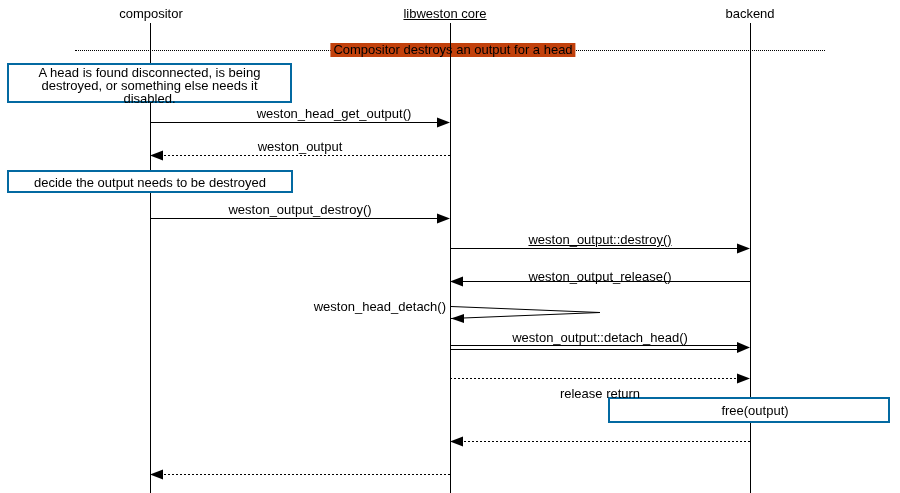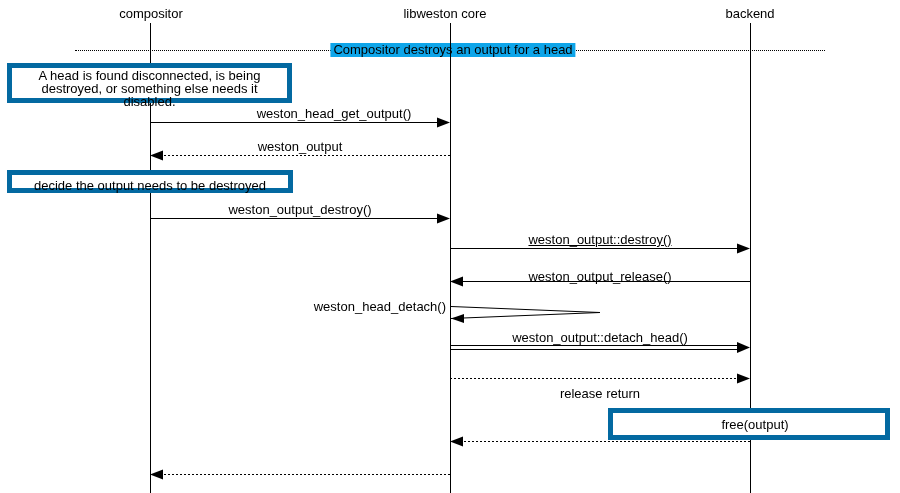--- a/index.html
+++ b/index.html
@@ -15,25 +15,25 @@
     position:absolute;top:6px;height:15px;line-height:15px;
     font-size:13px;white-space:nowrap;transform:translateX(-50%);
   }
   .divider-line{
     position:absolute;top:50px;left:75px;width:750px;height:0;
     border-top:1px dotted #000;
   }
   .divider-label{
     position:absolute;top:43px;left:453px;transform:translateX(-50%);
     font-size:13px;line-height:14px;white-space:nowrap;
-    background:#0ea5e9;padding:0 3px;
+    background:#c2410c;padding:0 3px;
   }
   .diagram-svg{position:absolute;left:0;top:0;pointer-events:none;}
   .note-box{
-    position:absolute;background:#ffffff;border:5px solid #0369a1;
+    position:absolute;background:#ffffff;border:2px solid #0369a1;
     box-sizing:border-box;font-size:13px;text-align:center;
   }
   .note-line{line-height:13px;white-space:nowrap;}
   .msg-label{
     position:absolute;font-size:13px;line-height:14px;
     white-space:nowrap;transform:translateX(-50%);
   }
   .msg-label-right{
     position:absolute;font-size:13px;line-height:14px;
     white-space:nowrap;transform:translateX(-100%);
@@ -80,32 +80,32 @@
     <polygon points="750,378.5 737,373.5 737,383.5" fill="#000"></polygon>
 
     <line x1="750" y1="441.5" x2="463" y2="441.5" stroke="#000" stroke-width="1" stroke-dasharray="2,2"></line>
     <polygon points="450,441.5 463,436.5 463,446.5" fill="#000"></polygon>
 
     <line x1="450" y1="474.5" x2="163" y2="474.5" stroke="#000" stroke-width="1" stroke-dasharray="2,2"></line>
     <polygon points="150,474.5 163,469.5 163,479.5" fill="#000"></polygon>
   </svg>
 
   <div class="actor-label" style="left:151px;">compositor</div>
-  <div class="actor-label" style="left:445px;">libweston core</div>
+  <div class="actor-label" style="left:445px;text-decoration:underline;">libweston core</div>
   <div class="actor-label" style="left:750px;">backend</div>
 
   <div class="note-box" style="left:7px;top:63px;width:285px;height:40px;padding-top:1px;">
     <div class="note-line">A head is found disconnected, is being</div>
     <div class="note-line">destroyed, or something else needs it</div>
     <div class="note-line">disabled.</div>
   </div>
 
   <div class="note-box" style="left:7px;top:170px;width:286px;height:23px;line-height:21px;">decide the output needs to be destroyed</div>
 
-  <div class="note-box" style="left:608px;top:408px;width:282px;height:32px;line-height:24px;padding-left:12px;">free(output)</div>
+  <div class="note-box" style="left:608px;top:397px;width:282px;height:26px;line-height:24px;padding-left:12px;">free(output)</div>
 
   <div class="msg-label" style="left:300px;top:107px;margin-left:34px;">weston_head_get_output()</div>
   <div class="msg-label" style="left:300px;top:140px;">weston_output</div>
   <div class="msg-label" style="left:300px;top:203px;">weston_output_destroy()</div>
   <div class="msg-label" style="left:600px;top:233px;text-decoration:underline;">weston_output::destroy()</div>
   <div class="msg-label" style="left:600px;top:260px;margin-top:10px;">weston_output_release()</div>
   <div class="msg-label-right" style="left:446px;top:300px;">weston_head_detach()</div>
   <div class="msg-label" style="left:600px;top:331px;">weston_output::detach_head()</div>
   <div class="msg-label" style="left:600px;top:363px;margin-top:24px;">release return</div>
 

